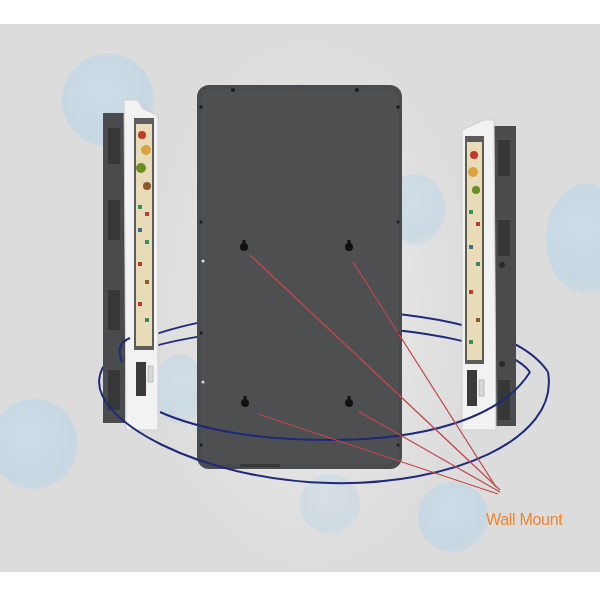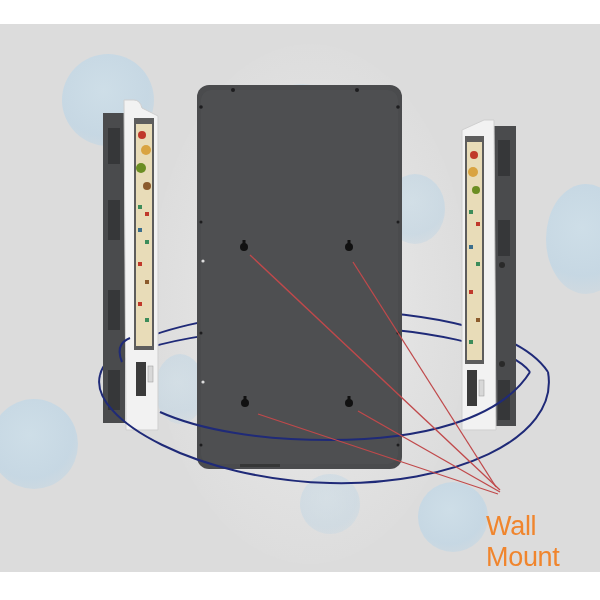--- a/index.html
+++ b/index.html
@@ -3,21 +3,21 @@
   <meta charset="utf-8">
   <style>
     html, body { margin: 0; padding: 0; }
     body { width: 600px; height: 600px; background: #ffffff; position: relative; overflow: hidden; font-family: "Liberation Sans", sans-serif; }
     .stage { position: absolute; left: 0; top: 24px; width: 600px; height: 548px; background: #dcdcdc; overflow: hidden; }
     .glow { position: absolute; left: 150px; top: 20px; width: 320px; height: 520px; border-radius: 50%;
       background: radial-gradient(ellipse at center, rgba(240,240,240,0.9) 0%, rgba(230,230,230,0.5) 50%, rgba(220,220,220,0) 75%); }
     .bubble { position: absolute; border-radius: 50%;
       background: radial-gradient(circle at 45% 40%, rgba(205,222,232,0.95) 0%, rgba(196,215,228,0.9) 60%, rgba(200,215,225,0.3) 100%); }
     svg.layer { position: absolute; left: 0; top: 0; }
-    .caption { position: absolute; left: 486px; top: 511px; font-size: 27px; color: #f0852d; letter-spacing: -0.3px; }
+    .caption { position: absolute; left: 486px; top: 511px; font-size: 16px; color: #f0852d; letter-spacing: -0.3px; }
   </style>
 </head>
 <body>
 
 <div class="stage">
   <div class="glow"></div>
   <div class="bubble" style="left:62px;top:30px;width:92px;height:92px;"></div>
   <div class="bubble" style="left:262px;top:60px;width:80px;height:80px;opacity:.7"></div>
   <div class="bubble" style="left:385px;top:150px;width:60px;height:70px;opacity:.8"></div>
   <div class="bubble" style="left:546px;top:160px;width:80px;height:110px;"></div>

